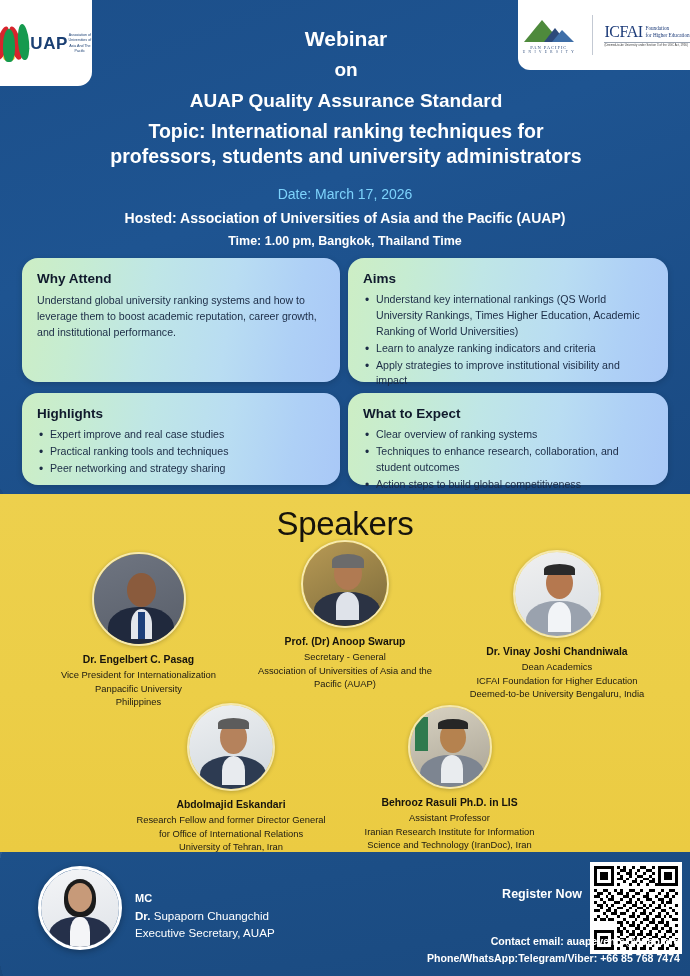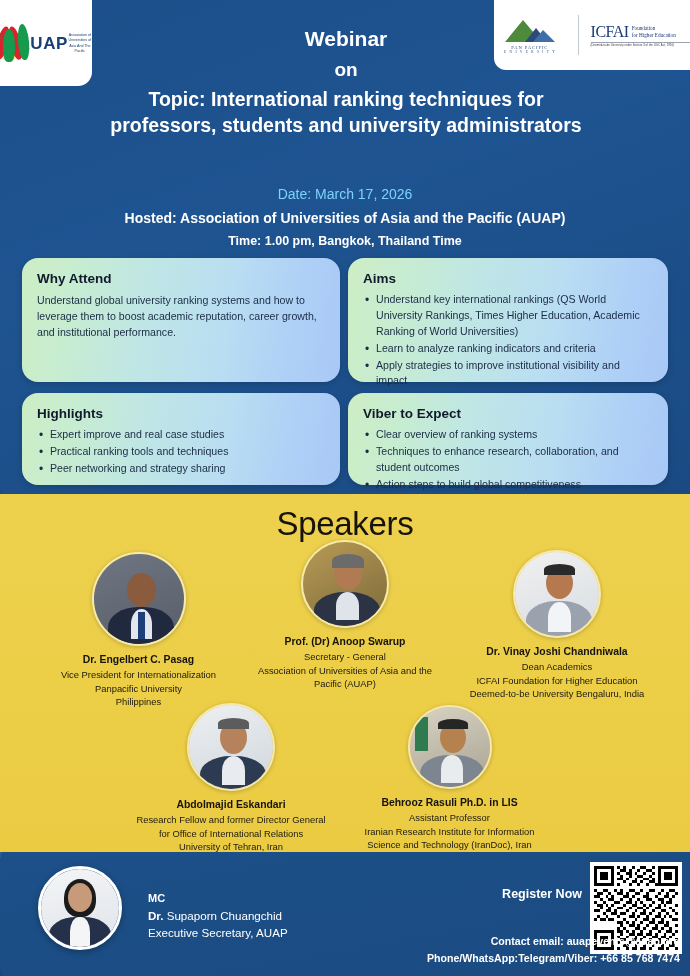--- a/index.html
+++ b/index.html
@@ -46,21 +46,21 @@
   .p-r2 { right:10px; top:2px;  width:11px; height:34px; background:#d8242c; transform:rotate(14deg); }
   .p-g1 { left:18px;  top:0px;  width:11px; height:36px; background:#159a4e; transform:rotate(-5deg); }
   .p-g2 { right:18px; top:0px;  width:11px; height:36px; background:#159a4e; transform:rotate(5deg); }
   .p-y1 { left:1px;   top:12px; width:11px; height:26px; background:#f5c518; transform:rotate(-30deg); }
   .p-y2 { right:1px;  top:12px; width:11px; height:26px; background:#f5c518; transform:rotate(30deg); }
   .p-c  { left:50%; margin-left:-6px; top:5px; width:12px; height:33px; background:#159a4e; border-radius:50% 50% 40% 40%; }
   .auap-word { font-size:17px; font-weight:bold; color:#1a3f73; letter-spacing:.5px; margin-top:1px; }
   .auap-tag { font-size:3.6px; color:#1a3f73; text-align:center; line-height:1.5; margin-top:1px; width:80px; }
 
   .logo-partners {
-    position:absolute; right:0; top:0; width:196px; height:70px;
+    position:absolute; right:0; top:0; width:172px; height:70px;
     background:#fff; border-bottom-left-radius:12px;
     display:flex; align-items:center; justify-content:center; gap:12px;
   }
   .ppu { display:flex; flex-direction:column; align-items:center; width:72px; }
   .ppu-name { font-size:4.6px; color:#2d4a7a; letter-spacing:.9px; font-family:"Liberation Serif", serif; margin-top:2px; }
   .ppu-sub  { font-size:3.4px; color:#2d4a7a; letter-spacing:1.3px; font-family:"Liberation Serif", serif; }
   .divider-v { width:1px; height:40px; background:#c3c9d3; }
   .icfai { display:flex; flex-direction:column; width:100px; }
   .icfai-top { display:flex; align-items:center; gap:3px; }
   .icfai-word { font-size:16px; font-family:"Liberation Serif", serif; color:#1b3a78; letter-spacing:-.5px; }
@@ -121,21 +121,21 @@
   #spk3 { left:457px; top:550px; width:200px; }
   #spk4 { left:123px; top:703px; width:216px; }
   #spk5 { left:348px; top:705px; width:203px; }
 
   
   .mc-photo {
     position:absolute; left:38px; top:866px; width:84px; height:84px;
     border-radius:50%; overflow:hidden; border:3px solid #fff;
     box-shadow:0 2px 7px rgba(0,0,0,.3);
   }
-  .mc-text { position:absolute; left:148px; top:890px; color:#fff; }
+  .mc-text { position:absolute; left:135px; top:890px; color:#fff; }
   .mc-label { font-size:11px; font-weight:bold; line-height:1.5; }
   .mc-name  { font-size:11.6px; line-height:1.55; }
   .mc-name b { font-weight:bold; }
   .mc-role  { font-size:11.6px; line-height:1.55; }
 
   .register {
     position:absolute; right:108px; top:887px;
     font-size:12.5px; font-weight:bold; color:#fff;
   }
   .qr { position:absolute; right:8px; top:862px; width:92px; height:92px; background:#fff; padding:4px; }
@@ -186,20 +186,21 @@
           <div>for Higher Education</div>
         </div>
       </div>
       <div class="icfai-fine">(Deemed-to-be University under Section 3 of the UGC Act, 1956)</div>
     </div>
   </div>
 
   <div class="title-block">
     <div class="t-line t-webinar">Webinar</div>
     <div class="t-line t-on">on</div>
+    <div class="t-line t-std">AUAP Quality Assurance Standard</div>
     <div class="t-line t-topic">Topic: International ranking techniques for professors, students and university administrators</div>
   </div>
 
   <div class="meta">
     <div class="m-date">Date: March 17, 2026</div>
     <div class="m-host">Hosted:  Association of Universities of Asia and the Pacific (AUAP)</div>
     <div class="m-time">Time: 1.00 pm, Bangkok, Thailand Time</div>
   </div>
 
   <div class="card" id="card-why">
@@ -219,21 +220,21 @@
   <div class="card" id="card-high">
     <h3>Highlights</h3>
     <ul>
         <li>Expert improve and real case studies</li>
         <li>Practical ranking tools and techniques</li>
         <li>Peer networking and strategy sharing</li>
       </ul>
   </div>
 
   <div class="card" id="card-expect">
-    <h3>Viber to Expect</h3>
+    <h3>What to Expect</h3>
     <ul>
         <li>Clear overview of ranking systems</li>
         <li>Techniques to enhance research, collaboration, and student outcomes</li>
         <li>Action steps to build global competitiveness</li>
       </ul>
   </div>
 
   <div class="speakers-title">Speakers</div>
 
   <div class="spk" id="spk1">

